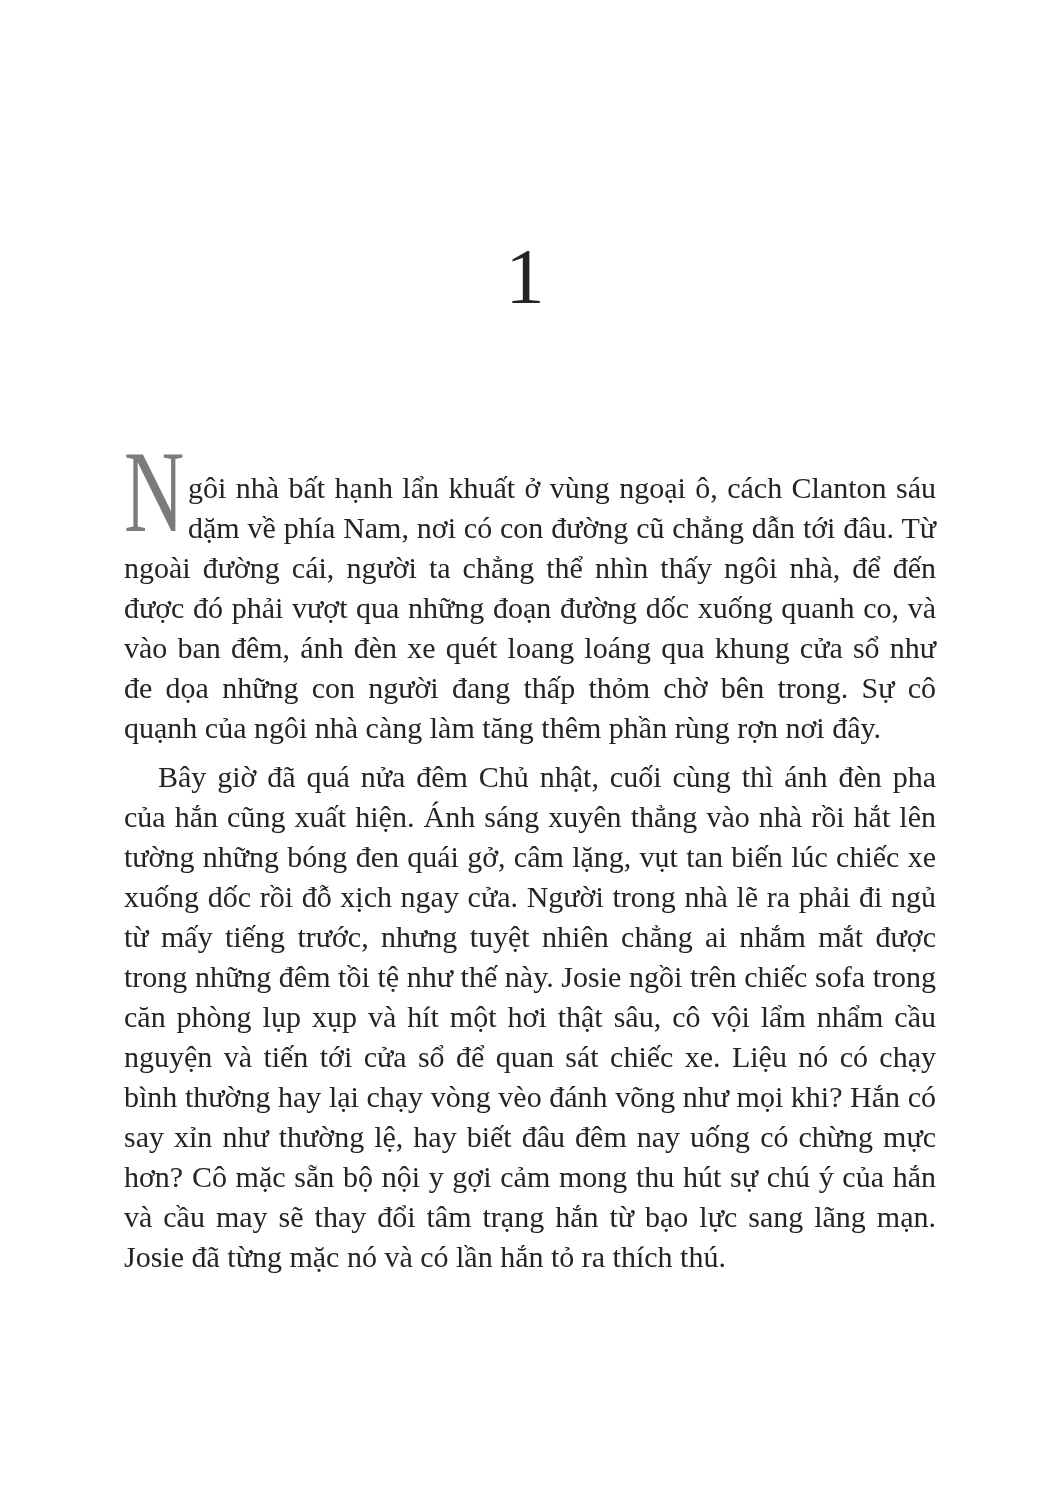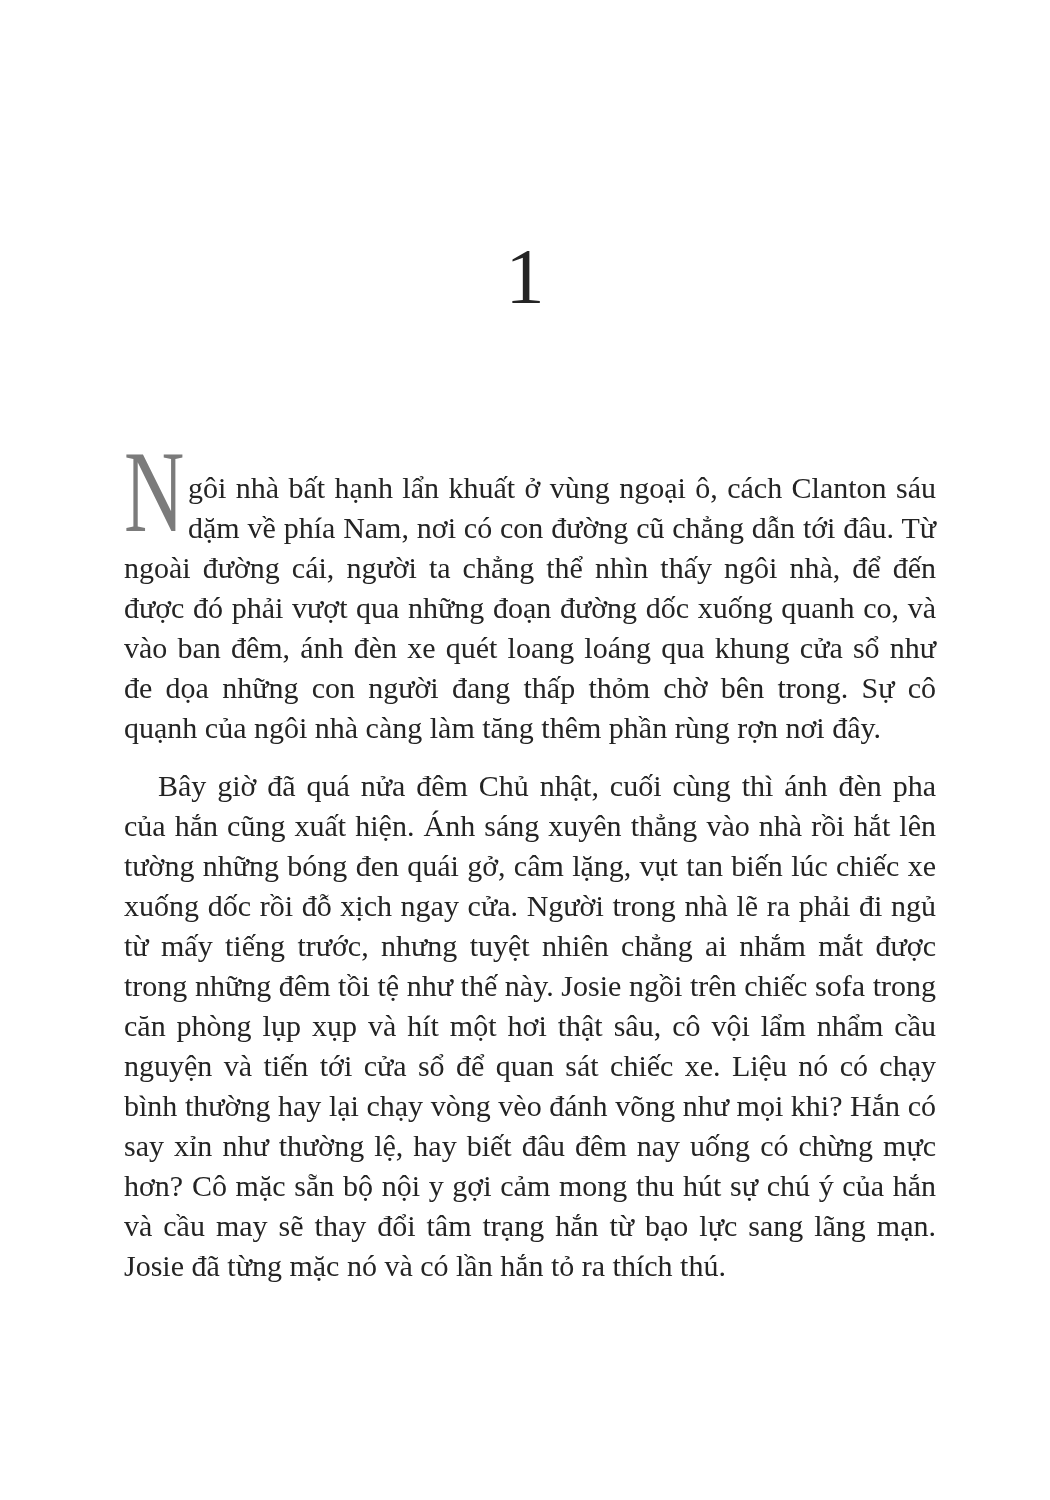--- a/index.html
+++ b/index.html
@@ -35,21 +35,21 @@
     top:468px; left:124px;
     width:812px;
     font-size:30px;
     line-height:40px;
     color:var(--text-color);
     text-align:justify;
   }
   .para{ margin:0; }
   .para-indented{
     text-indent:34px;
-    margin-top:18px;
+    margin-top:9px;
   }
   .drop-cap{
     float:left;
     width:56px;
     font-size:116px;
     line-height:80px;
     margin:-16px 8px 0 0;
     color:var(--dropcap-color);
     transform:scaleX(0.72);
     transform-origin:left center;

